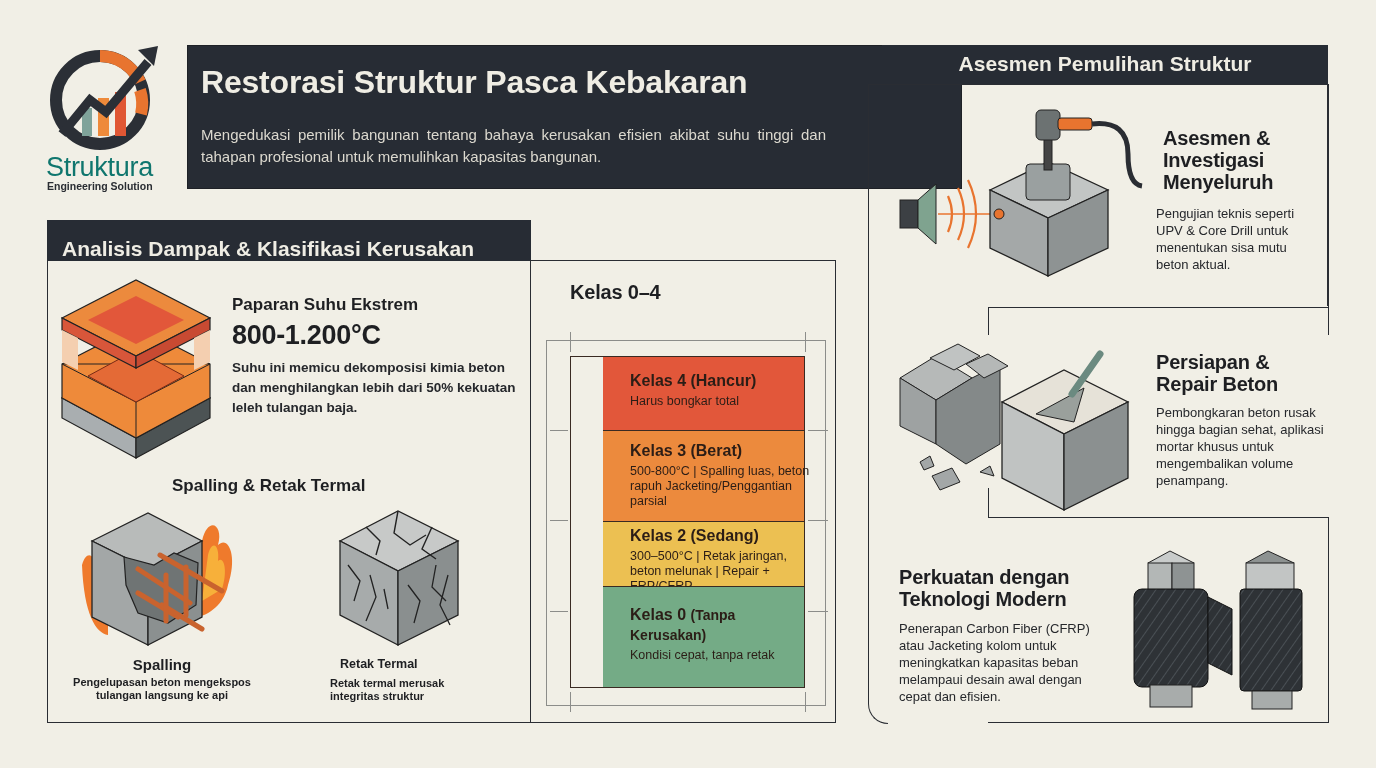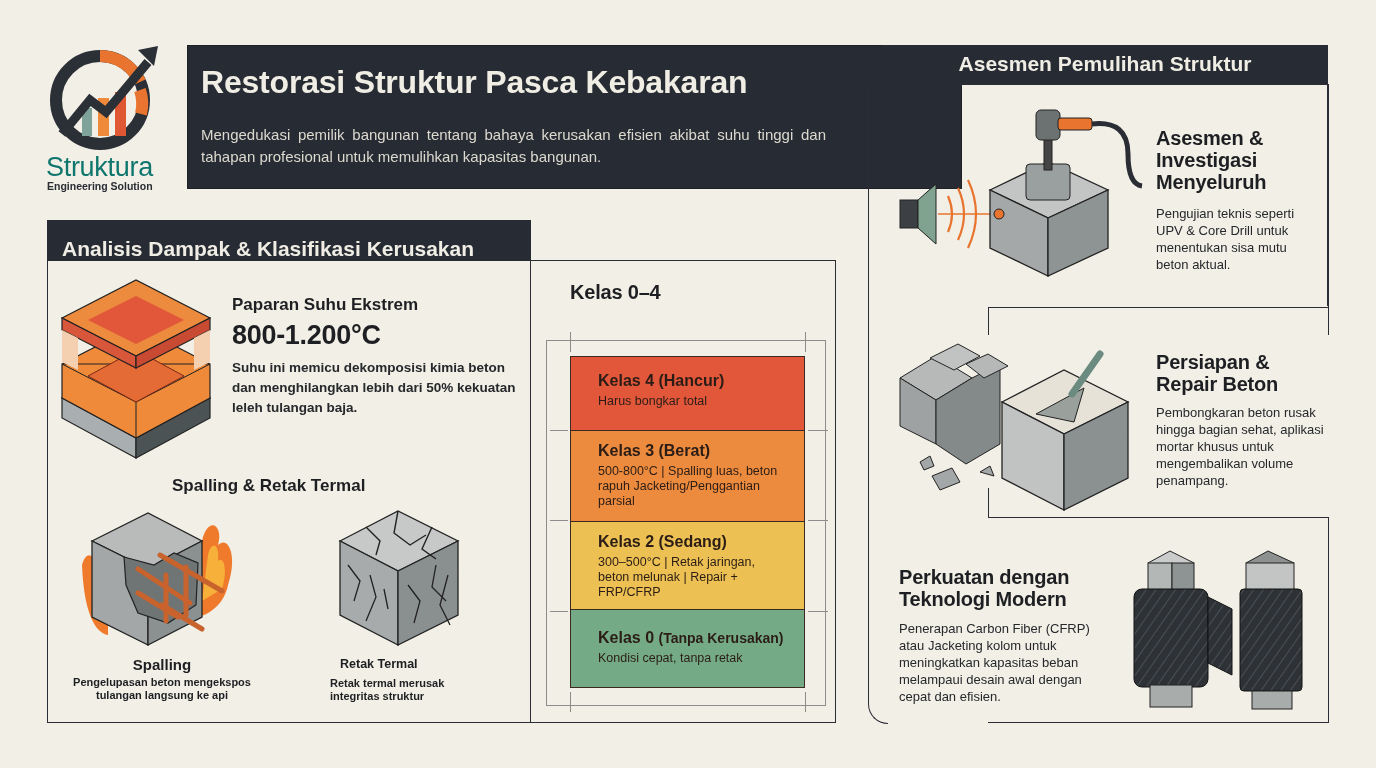--- a/index.html
+++ b/index.html
@@ -38,21 +38,21 @@
   .spall-desc { left: 52px; top: 676px; width: 220px; text-align: center; font-size: 11px; font-weight: 700; line-height: 13px; }
   .retak-label { left: 340px; top: 657px; width: 110px; font-size: 12.5px; font-weight: 700; }
   .retak-desc { left: 330px; top: 677px; width: 150px; font-size: 11px; font-weight: 700; line-height: 13px; }
 
   
   .cls-title { left: 570px; top: 281px; font-size: 20px; font-weight: 700; line-height: 22px; letter-spacing: -0.2px; }
   .cls-outer { left: 546px; top: 340px; width: 280px; height: 366px; border: 1px solid #8c8d8a; }
   .cls-guide-v { width: 0; border-left: 1px solid #8c8d8a; }
   .cls-guide-h { height: 0; border-top: 1px solid #8c8d8a; }
   .cls-stack { left: 570px; top: 356px; width: 235px; height: 332px; border: 1.5px solid #3a2a22; display: flex; flex-direction: column; }
-  .cls-row { border-bottom: 1.5px solid #3a2a22; padding: 14px 0 0 27px; color: #2b1d16; }
+  .cls-row { border-bottom: 1.5px solid #3a2a22; padding: 14px 0 0 27px; color: #2b1d16; margin-left: 32px; }
   .cls-row:last-child { border-bottom: none; }
   .cls-name { font-size: 16px; font-weight: 700; line-height: 20px; }
   .cls-name small { font-size: 14px; }
   .cls-detail { font-size: 12.5px; line-height: 15px; margin-top: 3px; }
 
   
   .right-head { left: 882px; top: 45px; width: 446px; height: 40px; font-size: 21px; font-weight: 700; text-align: center; line-height: 38px; }
   .step-title { font-size: 20px; font-weight: 700; line-height: 22px; letter-spacing: -0.2px; }
   .step-desc { font-size: 13px; line-height: 17px; color: #26282c; }
   .step1-title { left: 1156px; top: 127px; }
@@ -164,21 +164,21 @@
 
 <div class="abs cls-stack">
   <div class="cls-row" style="height:74px;background:#e2573a;">
     <div class="cls-name">Kelas 4 (Hancur)</div>
     <div class="cls-detail">Harus bongkar total</div>
   </div>
   <div class="cls-row" style="height:91px;background:#ec8a3d;padding-top:10px;">
     <div class="cls-name">Kelas 3 (Berat)</div>
     <div class="cls-detail" style="width:195px;">500-800°C | Spalling luas, beton rapuh Jacketing/Penggantian parsial</div>
   </div>
-  <div class="cls-row" style="height:88px;background:#ecc052;padding-top:10px;">
+  <div class="cls-row" style="height:65px;background:#ecc052;padding-top:4px;">
     <div class="cls-name">Kelas 2 (Sedang)</div>
     <div class="cls-detail" style="width:185px;">300–500°C | Retak jaringan, beton melunak | Repair + FRP/CFRP</div>
   </div>
   <div class="cls-row" style="flex:1;background:#74ab86;padding-top:18px;">
     <div class="cls-name"><span>Kelas 0</span> <small>(Tanpa Kerusakan)</small></div>
     <div class="cls-detail">Kondisi cepat, tanpa retak</div>
   </div>
 </div>
 
 <div class="abs right-head dark">Asesmen Pemulihan Struktur</div>
@@ -199,21 +199,21 @@
     <polygon points="92,86 150,114 150,172 92,144" fill="#a4a8a8" stroke="#222" stroke-width="1.3"></polygon>
     <polygon points="150,114 210,86 210,144 150,172" fill="#8e9393" stroke="#222" stroke-width="1.3"></polygon>
     <circle cx="101" cy="110" r="5" fill="#e8742f" stroke="#222"></circle>
     <rect x="128" y="60" width="44" height="36" rx="4" fill="#9aa0a0" stroke="#222"></rect>
     <rect x="146" y="30" width="8" height="36" fill="#444" stroke="#222"></rect>
     <rect x="138" y="6" width="24" height="30" rx="5" fill="#6c7272" stroke="#222"></rect>
     <rect x="160" y="14" width="34" height="12" rx="3" fill="#e8742f" stroke="#222"></rect>
     <path d="M194,20 Q230,16 230,50 Q230,80 244,82" fill="none" stroke="#2a2d33" stroke-width="5"></path>
   </svg>
 </div>
-<div class="abs step-title step1-title" style="width:150px;">Asesmen &amp; Investigasi Menyeluruh</div>
+<div class="abs step-title step1-title" style="width:150px;margin-left:7px;">Asesmen &amp; Investigasi Menyeluruh</div>
 <div class="abs step-desc step1-desc">Pengujian teknis seperti UPV &amp; Core Drill untuk menentukan sisa mutu beton aktual.</div>
 
 <div class="abs" style="left:896px;top:334px;">
   <svg width="242" height="180" viewBox="0 0 242 180">
     <polygon points="4,44 40,22 76,44 40,66" fill="#b6b9b8" stroke="#222"></polygon>
     <polygon points="4,44 40,66 40,110 4,92" fill="#9ea2a2" stroke="#222"></polygon>
     <polygon points="40,66 76,44 104,30 104,110 70,130 40,110" fill="#848989" stroke="#222"></polygon>
     <polygon points="34,24 62,10 84,22 58,36" fill="#c0c3c2" stroke="#222"></polygon>
     <polygon points="70,30 92,20 112,32 88,44" fill="#b5b8b7" stroke="#222"></polygon>
     <polygon points="24,128 34,122 38,132 28,136" fill="#a3a7a7" stroke="#222"></polygon>

